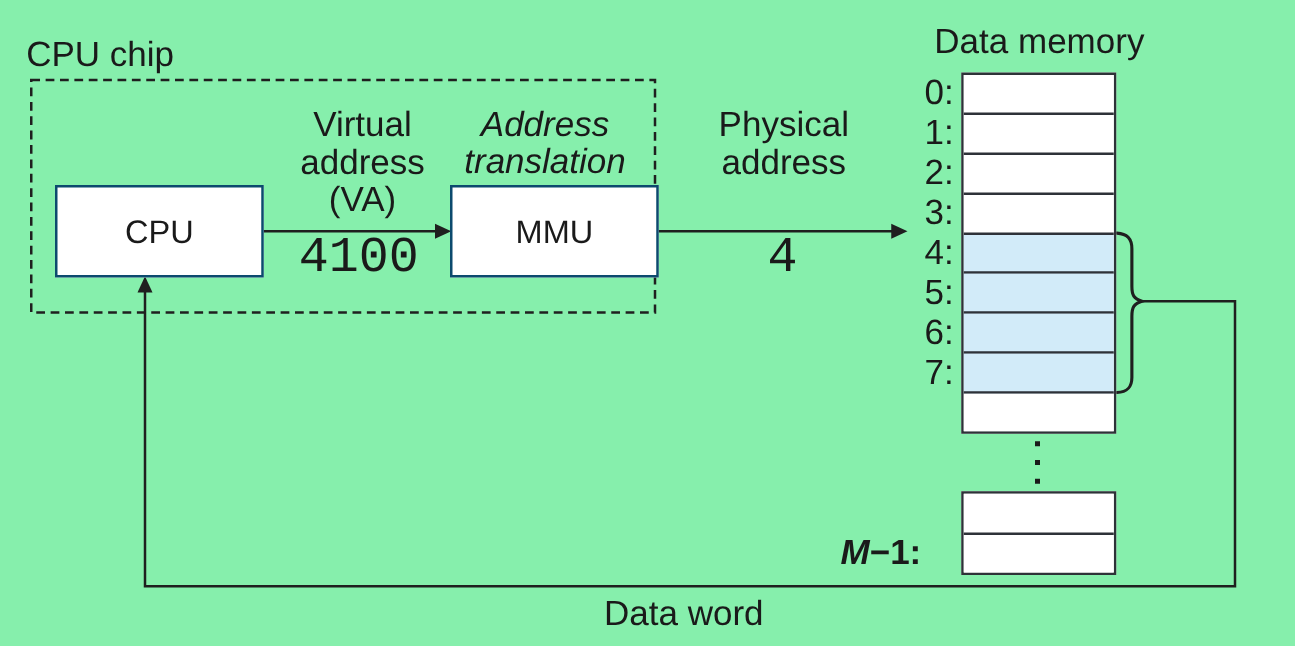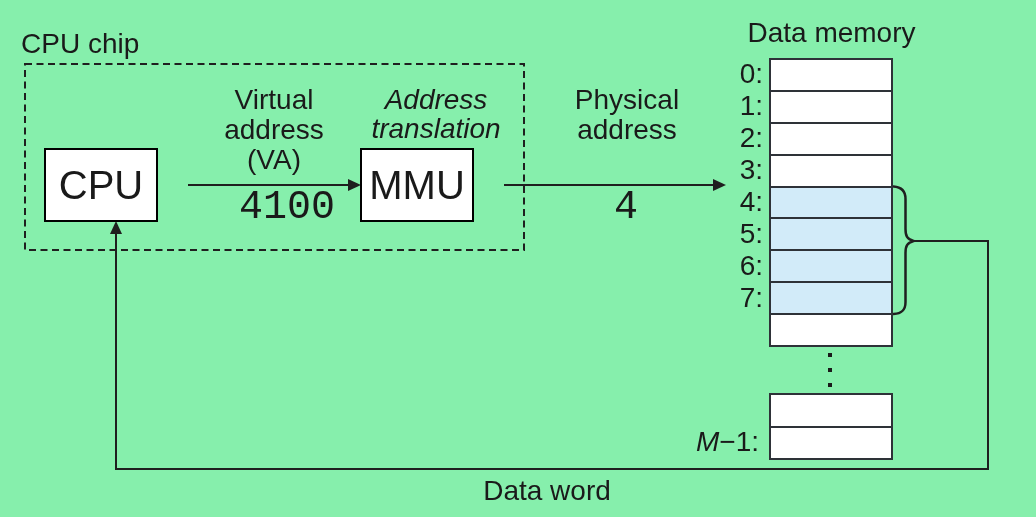--- a/index.html
+++ b/index.html
@@ -13,25 +13,25 @@
   }
   .abs{position:absolute;}
   .lbl{font-size:28px;line-height:30px;white-space:nowrap;}
   .center{text-align:center;}
   .right{text-align:right;}
   .italic{font-style:italic;}
   .mono{font-family:"Liberation Mono", monospace;font-size:40px;line-height:31px;}
 
   .node-box{
     box-sizing:border-box;
-    width:114px;height:74px;
-    border:2px solid #000000;
+    width:167px;height:74px;
+    border:2px solid #0c4a6e;
     background:#ffffff;
     display:flex;align-items:center;justify-content:center;
-    font-size:40px;
+    font-size:26px;
   }
 
   .mem-stack{
     box-sizing:border-box;
     border:2px solid #2e3238;
     background:#ffffff;
     display:flex;flex-direction:column;
   }
   .mem-cell{flex:1;background:#ffffff;}
   .mem-cell:not(:last-child){border-bottom:2px solid #2e3238;}
@@ -78,21 +78,21 @@
   <div class="abs lbl" style="left:21px;top:29px;">CPU chip</div>
 
   <div class="abs node-box" style="left:44px;top:148px;">
     <span>CPU</span>
   </div>
 
   <div class="abs node-box" style="left:360px;top:148px;justify-content:center;">
     <span>MMU</span>
   </div>
 
-  <div class="abs lbl center" style="left:204px;top:85px;width:140px;">
+  <div class="abs lbl center" style="left:220px;top:85px;width:140px;">
     <div>Virtual</div>
     <div>address</div>
     <div>(VA)</div>
   </div>
 
   <div class="abs mono center" style="left:212px;top:192px;width:150px;">4100</div>
 
   <div class="abs lbl center italic" style="left:366px;top:85px;width:140px;line-height:29px;">
     <div>Address</div>
     <div>translation</div>
@@ -132,19 +132,19 @@
     <span class="dot" style="top:353px;"></span>
     <span class="dot" style="top:368px;"></span>
     <span class="dot" style="top:383px;"></span>
   </div>
 
   <div class="abs mem-stack" style="left:769px;top:393px;width:124px;height:67px;">
     <div class="mem-cell"></div>
     <div class="mem-cell"></div>
   </div>
 
-  <div class="abs row-label right" style="left:654px;top:426px;width:105px;">
+  <div class="abs row-label right" style="left:632px;top:426px;width:105px;font-weight:bold;">
     <span class="italic">M</span><span>−1:</span>
   </div>
 
   <div class="abs lbl center" style="left:447px;top:476px;width:200px;">Data word</div>
 
 </div>
 
 </body></html>

